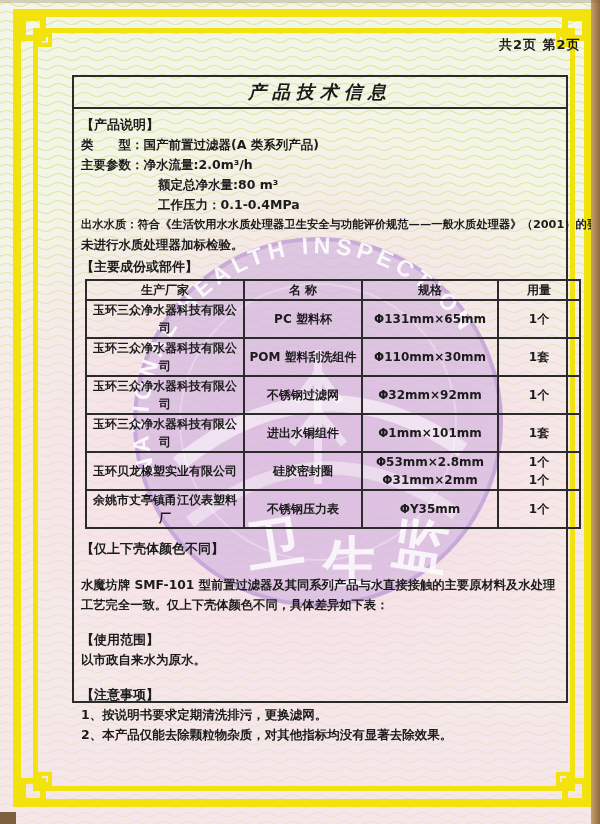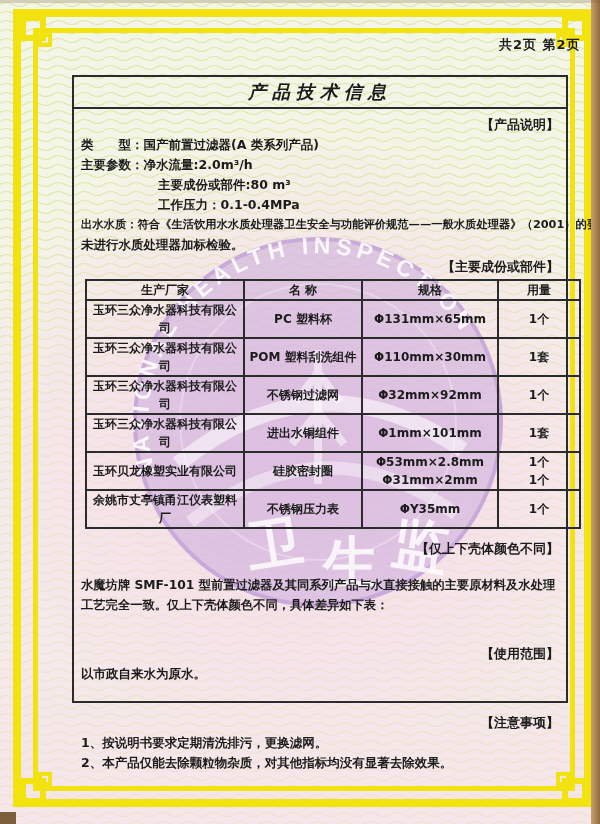--- a/index.html
+++ b/index.html
@@ -23,35 +23,35 @@
   .frame.inner{left:33px;top:28px;width:542px;height:763px;border-width:5px;}
   .knot{box-sizing:border-box;border:6px solid #f2e30e;background:transparent;}
   .knot.small{border-width:4px;}
   
   .pagination{left:462px;top:36px;font-size:13px;font-weight:bold;letter-spacing:1px;margin-left:37px;}
   .doc-box{left:72px;top:75px;width:496px;height:628px;border:2px solid #2b2b2b;
            box-sizing:border-box;background:transparent;z-index:6;}
   .doc-title{height:30px;line-height:30px;text-align:center;font-size:18px;font-weight:bold;
              letter-spacing:6px;border-bottom:2px solid #2b2b2b;font-style:italic;}
   .doc-body{padding:4px 7px 0 7px;font-size:12.5px;font-weight:bold;line-height:20px;}
-  .h-sec{font-size:13px;font-weight:bold;margin-top:2px;text-align:right;}
+  .h-sec{font-size:13px;font-weight:bold;margin-top:2px;}
   .line{white-space:pre-wrap;}
   .indent{margin-left:77px;}
   .longline{font-size:11.3px;white-space:nowrap;letter-spacing:0;}
   table{border-collapse:collapse;margin:2px 0 0 4px;table-layout:fixed;}
   td,th{border:2px solid #2b2b2b;text-align:center;font-size:12px;font-weight:bold;
         padding:0 2px;line-height:18px;white-space:pre-line;}
   .tbl1{width:470px;}
   .tbl1 .c0{width:152px;} .tbl1 .c1{width:112px;} .tbl1 .c2{width:130px;} .tbl1 .c3{width:76px;}
   .tbl1 td{height:19px;}
   .tbl2{width:470px;margin-top:3px;}
   .tbl2 .c0{width:246px;} .tbl2 .c1{width:224px;}
   .tbl2 td{height:21px;}
   .intro{font-size:12.3px;line-height:20px;margin-top:16px;}
-  .mt10{margin-top:10px;} .mt13{margin-top:29px;}
+  .mt10{margin-top:10px;} .mt13{margin-top:15px;}
   .seal{z-index:2;}
   .z1{z-index:1;} .z3{z-index:3;} .z5{z-index:5;} .z7{z-index:7;}
 </style>
 </head>
 <body>
 
 <div class="abs bg-base"></div>
 <svg class="abs waves z1" width="600" height="824" aria-hidden="true">
   <defs>
     <pattern id="wav" width="26" height="9" patternUnits="userSpaceOnUse">
@@ -97,21 +97,21 @@
 
 <div class="abs pagination z5">共2页  第2页</div>
 
 <div class="abs doc-box">
   <div class="doc-title">产品技术信息</div>
   <div class="doc-body">
 
     <div class="h-sec">【产品说明】</div>
     <div class="line">类　　型：国产前置过滤器(A 类系列产品)</div>
     <div class="line">主要参数：净水流量:2.0m³/h</div>
-    <div class="line indent">主要成份或部件:80 m³</div>
+    <div class="line indent">额定总净水量:80 m³</div>
     <div class="line indent">工作压力：0.1-0.4MPa</div>
     <div class="line longline">出水水质：符合《生活饮用水水质处理器卫生安全与功能评价规范——一般水质处理器》（2001）的要求。</div>
     <div class="line">未进行水质处理器加标检验。</div>
 
     <div class="h-sec">【主要成份或部件】</div>
     <table class="tbl1">
       <tbody>
           <tr>
         <th class="c0">生产厂家</th>
         <th class="c1">名  称</th>

